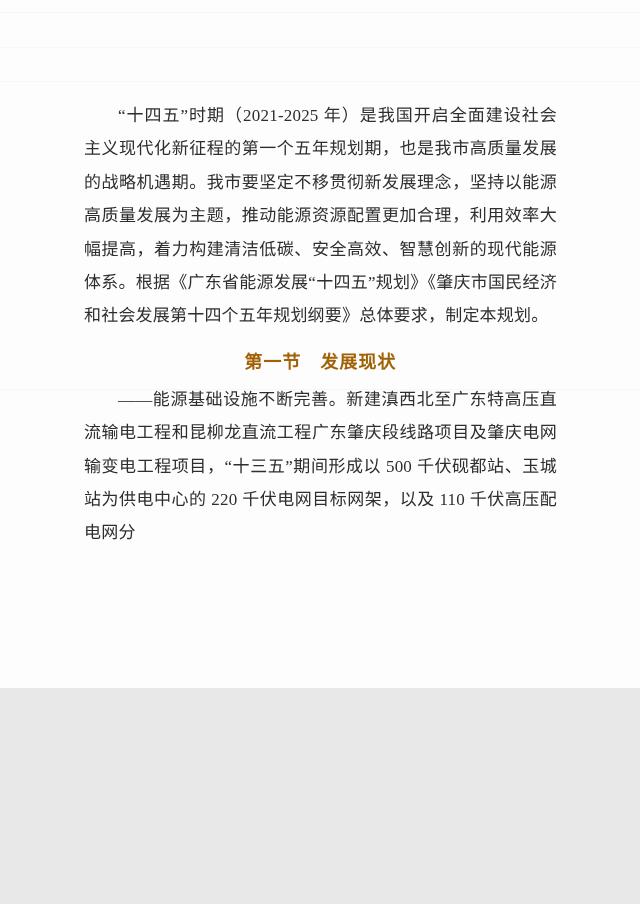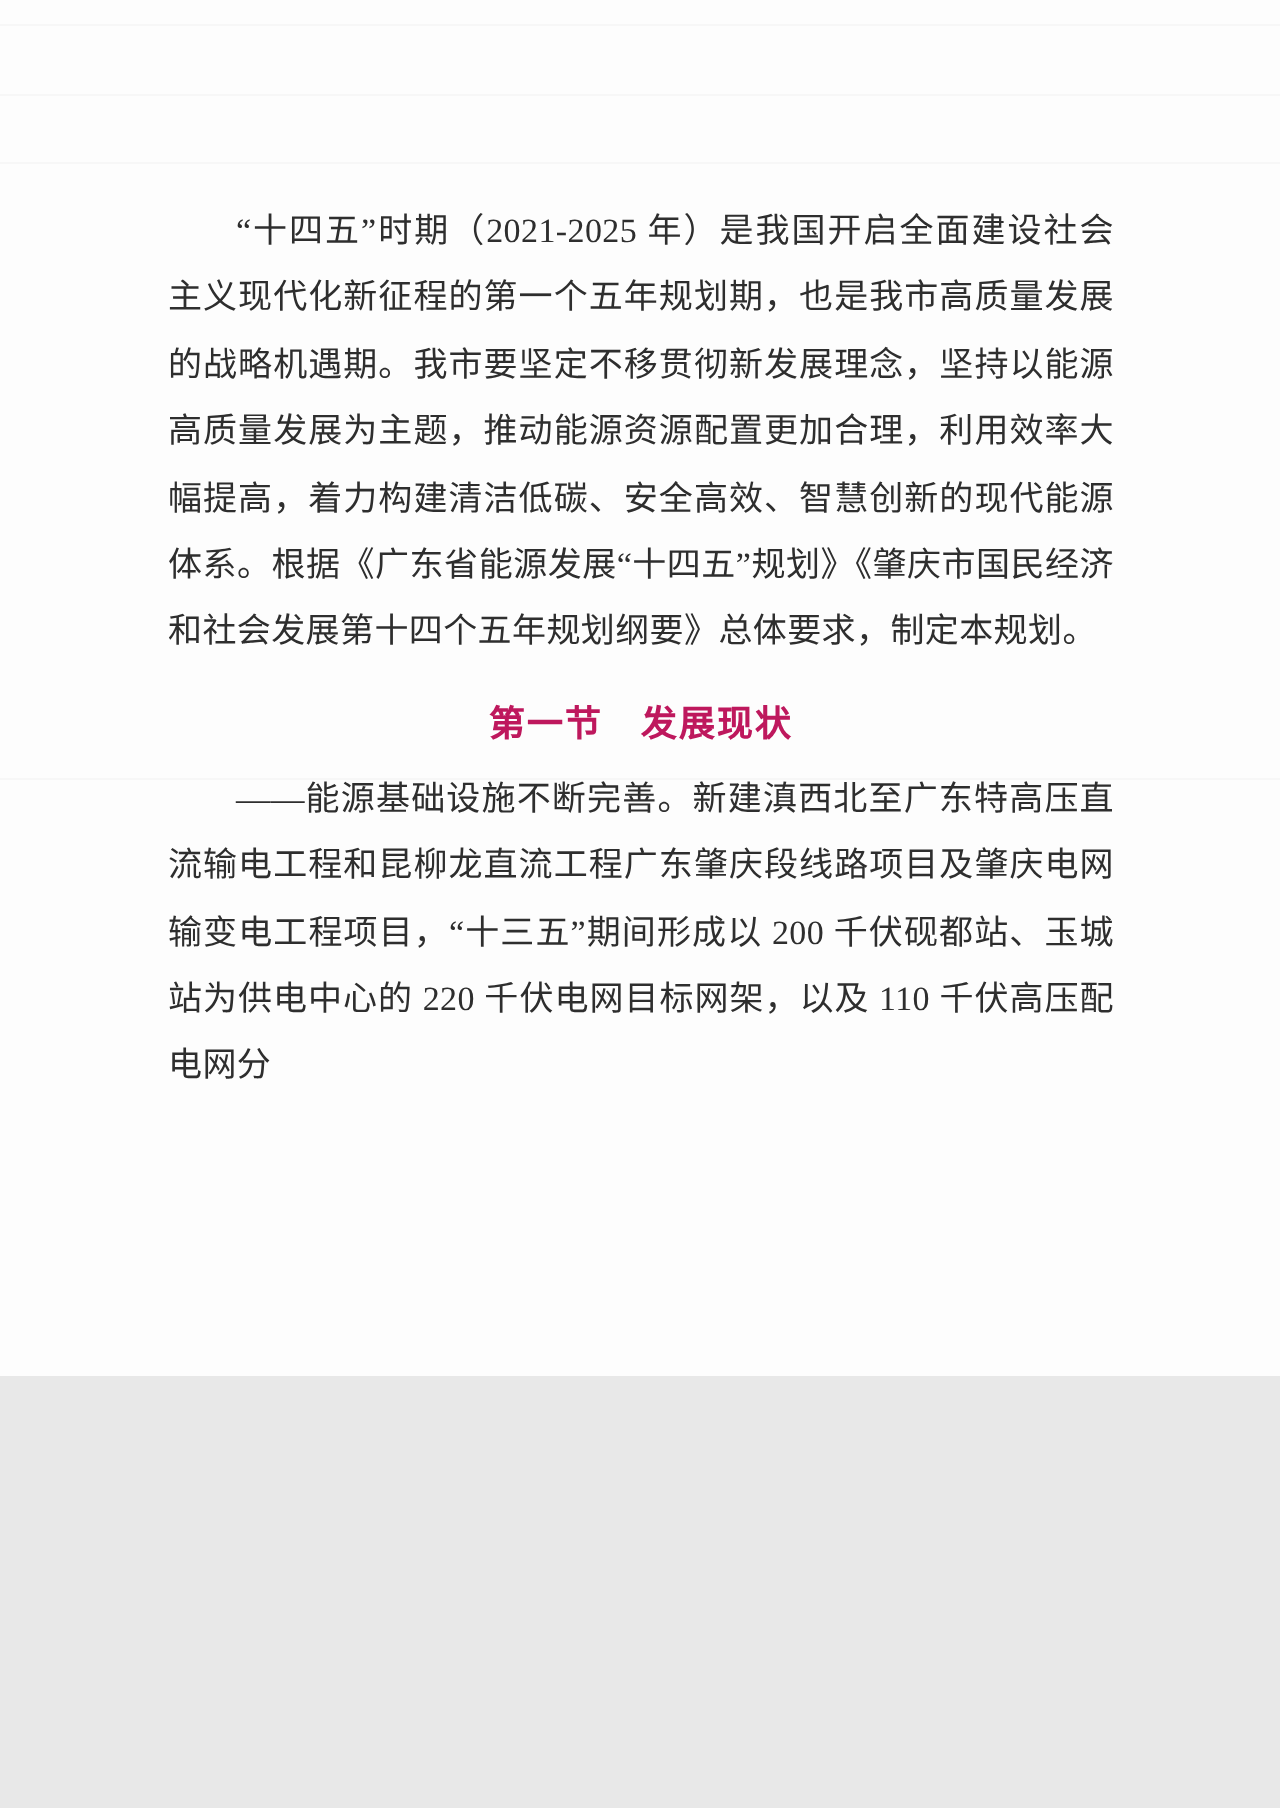--- a/index.html
+++ b/index.html
@@ -53,21 +53,21 @@
     color: #2b2b2b;
   }
   h2.section {
     margin: 13px 0 4px 0;
     font-size: 18px;
     line-height: 33px;
     font-weight: 700;
     text-align: center;
     font-family: "Liberation Sans", "DejaVu Sans", sans-serif;
     letter-spacing: 1px;
-    color: #be185d;
+    color: #a16207;
   }
   .page-number {
     position: absolute;
     top: 799px;
     right: 84px;
     font-size: 15px;
     line-height: 20px;
     letter-spacing: 2px;
     color: #333333;
     font-family: "Liberation Serif", "DejaVu Serif", serif;
@@ -84,18 +84,18 @@
   <div class="scan-line" style="top:389px;"></div>
 
   <div class="content">
     <p class="body">“十四五”时期（2021-2025 年）是我国开启全面建设社会主义现代化新征程的第一个五年规划期，也是我市高质量发展的战略机遇期。我市要坚定不移贯彻新发展理念，坚持以能源高质量发展为主题，推动能源资源配置更加合理，利用效率大幅提高，着力构建清洁低碳、安全高效、智慧创新的现代能源体系。根据《广东省能源发展“十四五”规划》《肇庆市国民经济和社会发展第十四个五年规划纲要》总体要求，制定本规划。</p>
 
 
     <h2 class="section">第一节　发展现状</h2>
 
 
 
-    <p class="body">——能源基础设施不断完善。新建滇西北至广东特高压直流输电工程和昆柳龙直流工程广东肇庆段线路项目及肇庆电网输变电工程项目，“十三五”期间形成以 200 千伏砚都站、玉城站为供电中心的 220 千伏电网目标网架，以及 110 千伏高压配电网分</p>
+    <p class="body">——能源基础设施不断完善。新建滇西北至广东特高压直流输电工程和昆柳龙直流工程广东肇庆段线路项目及肇庆电网输变电工程项目，“十三五”期间形成以 500 千伏砚都站、玉城站为供电中心的 220 千伏电网目标网架，以及 110 千伏高压配电网分</p>
   </div>
 
   <div class="page-number">— 5 —</div>
 
 </div>
 
 </body></html>

